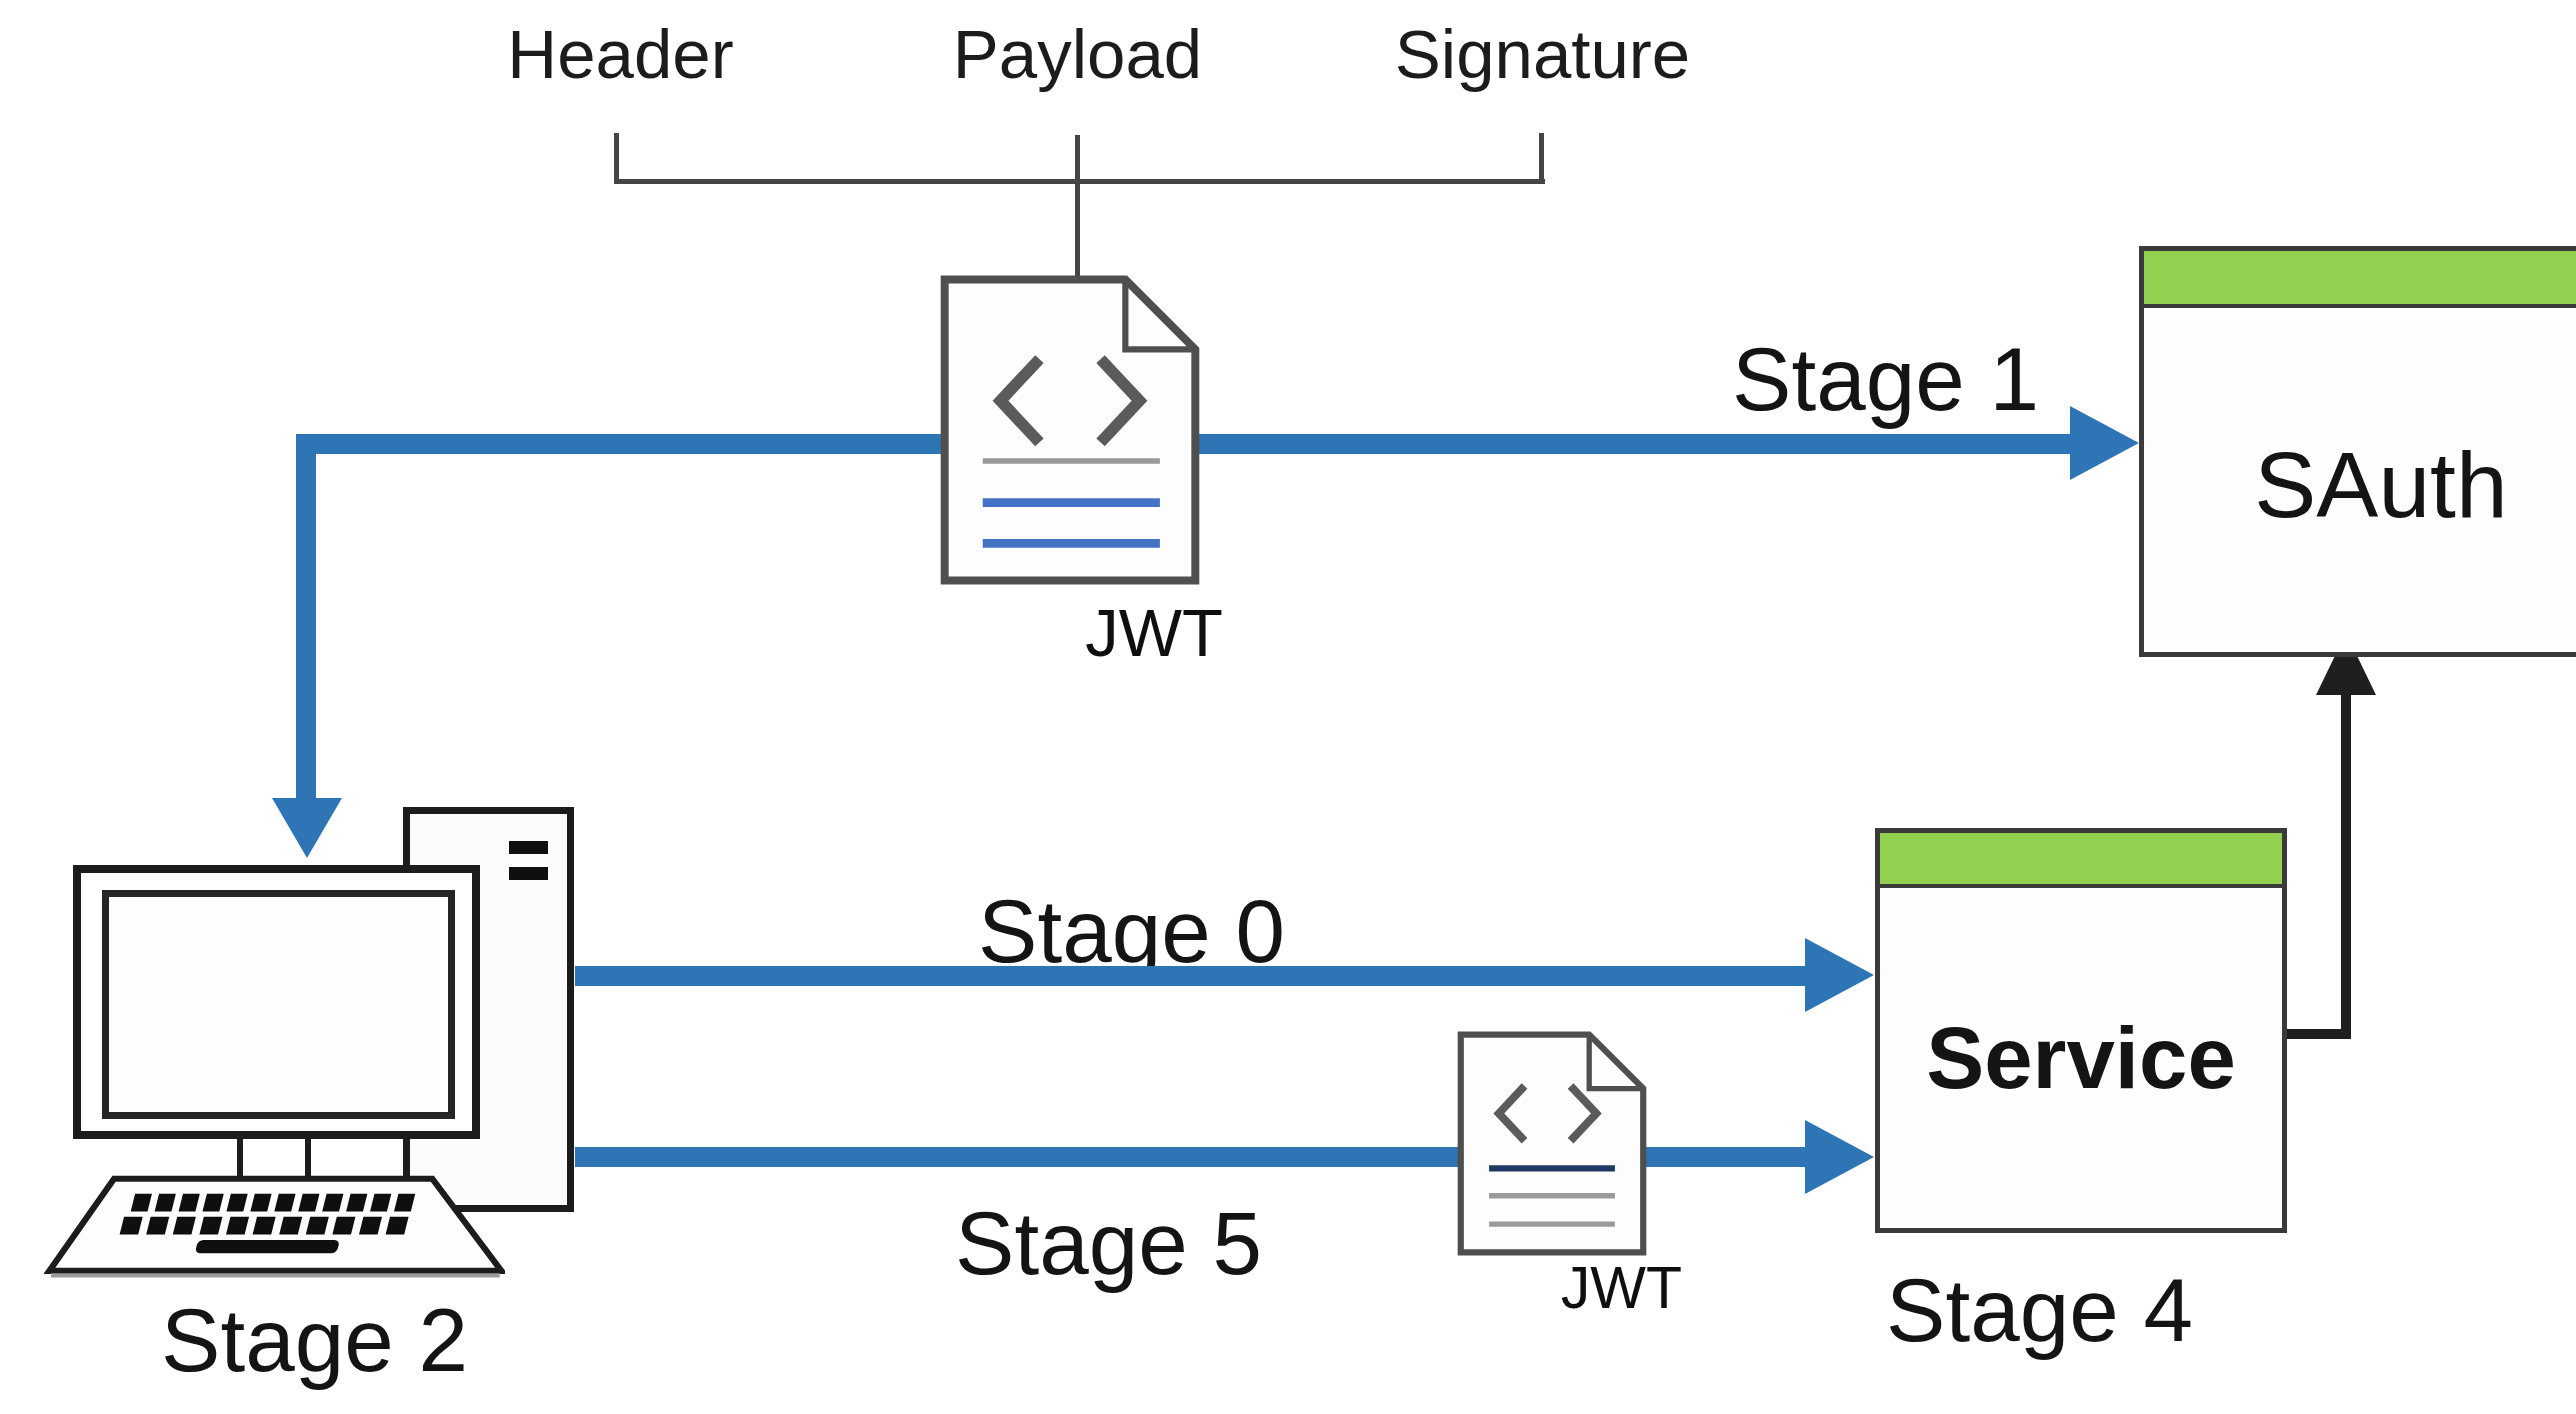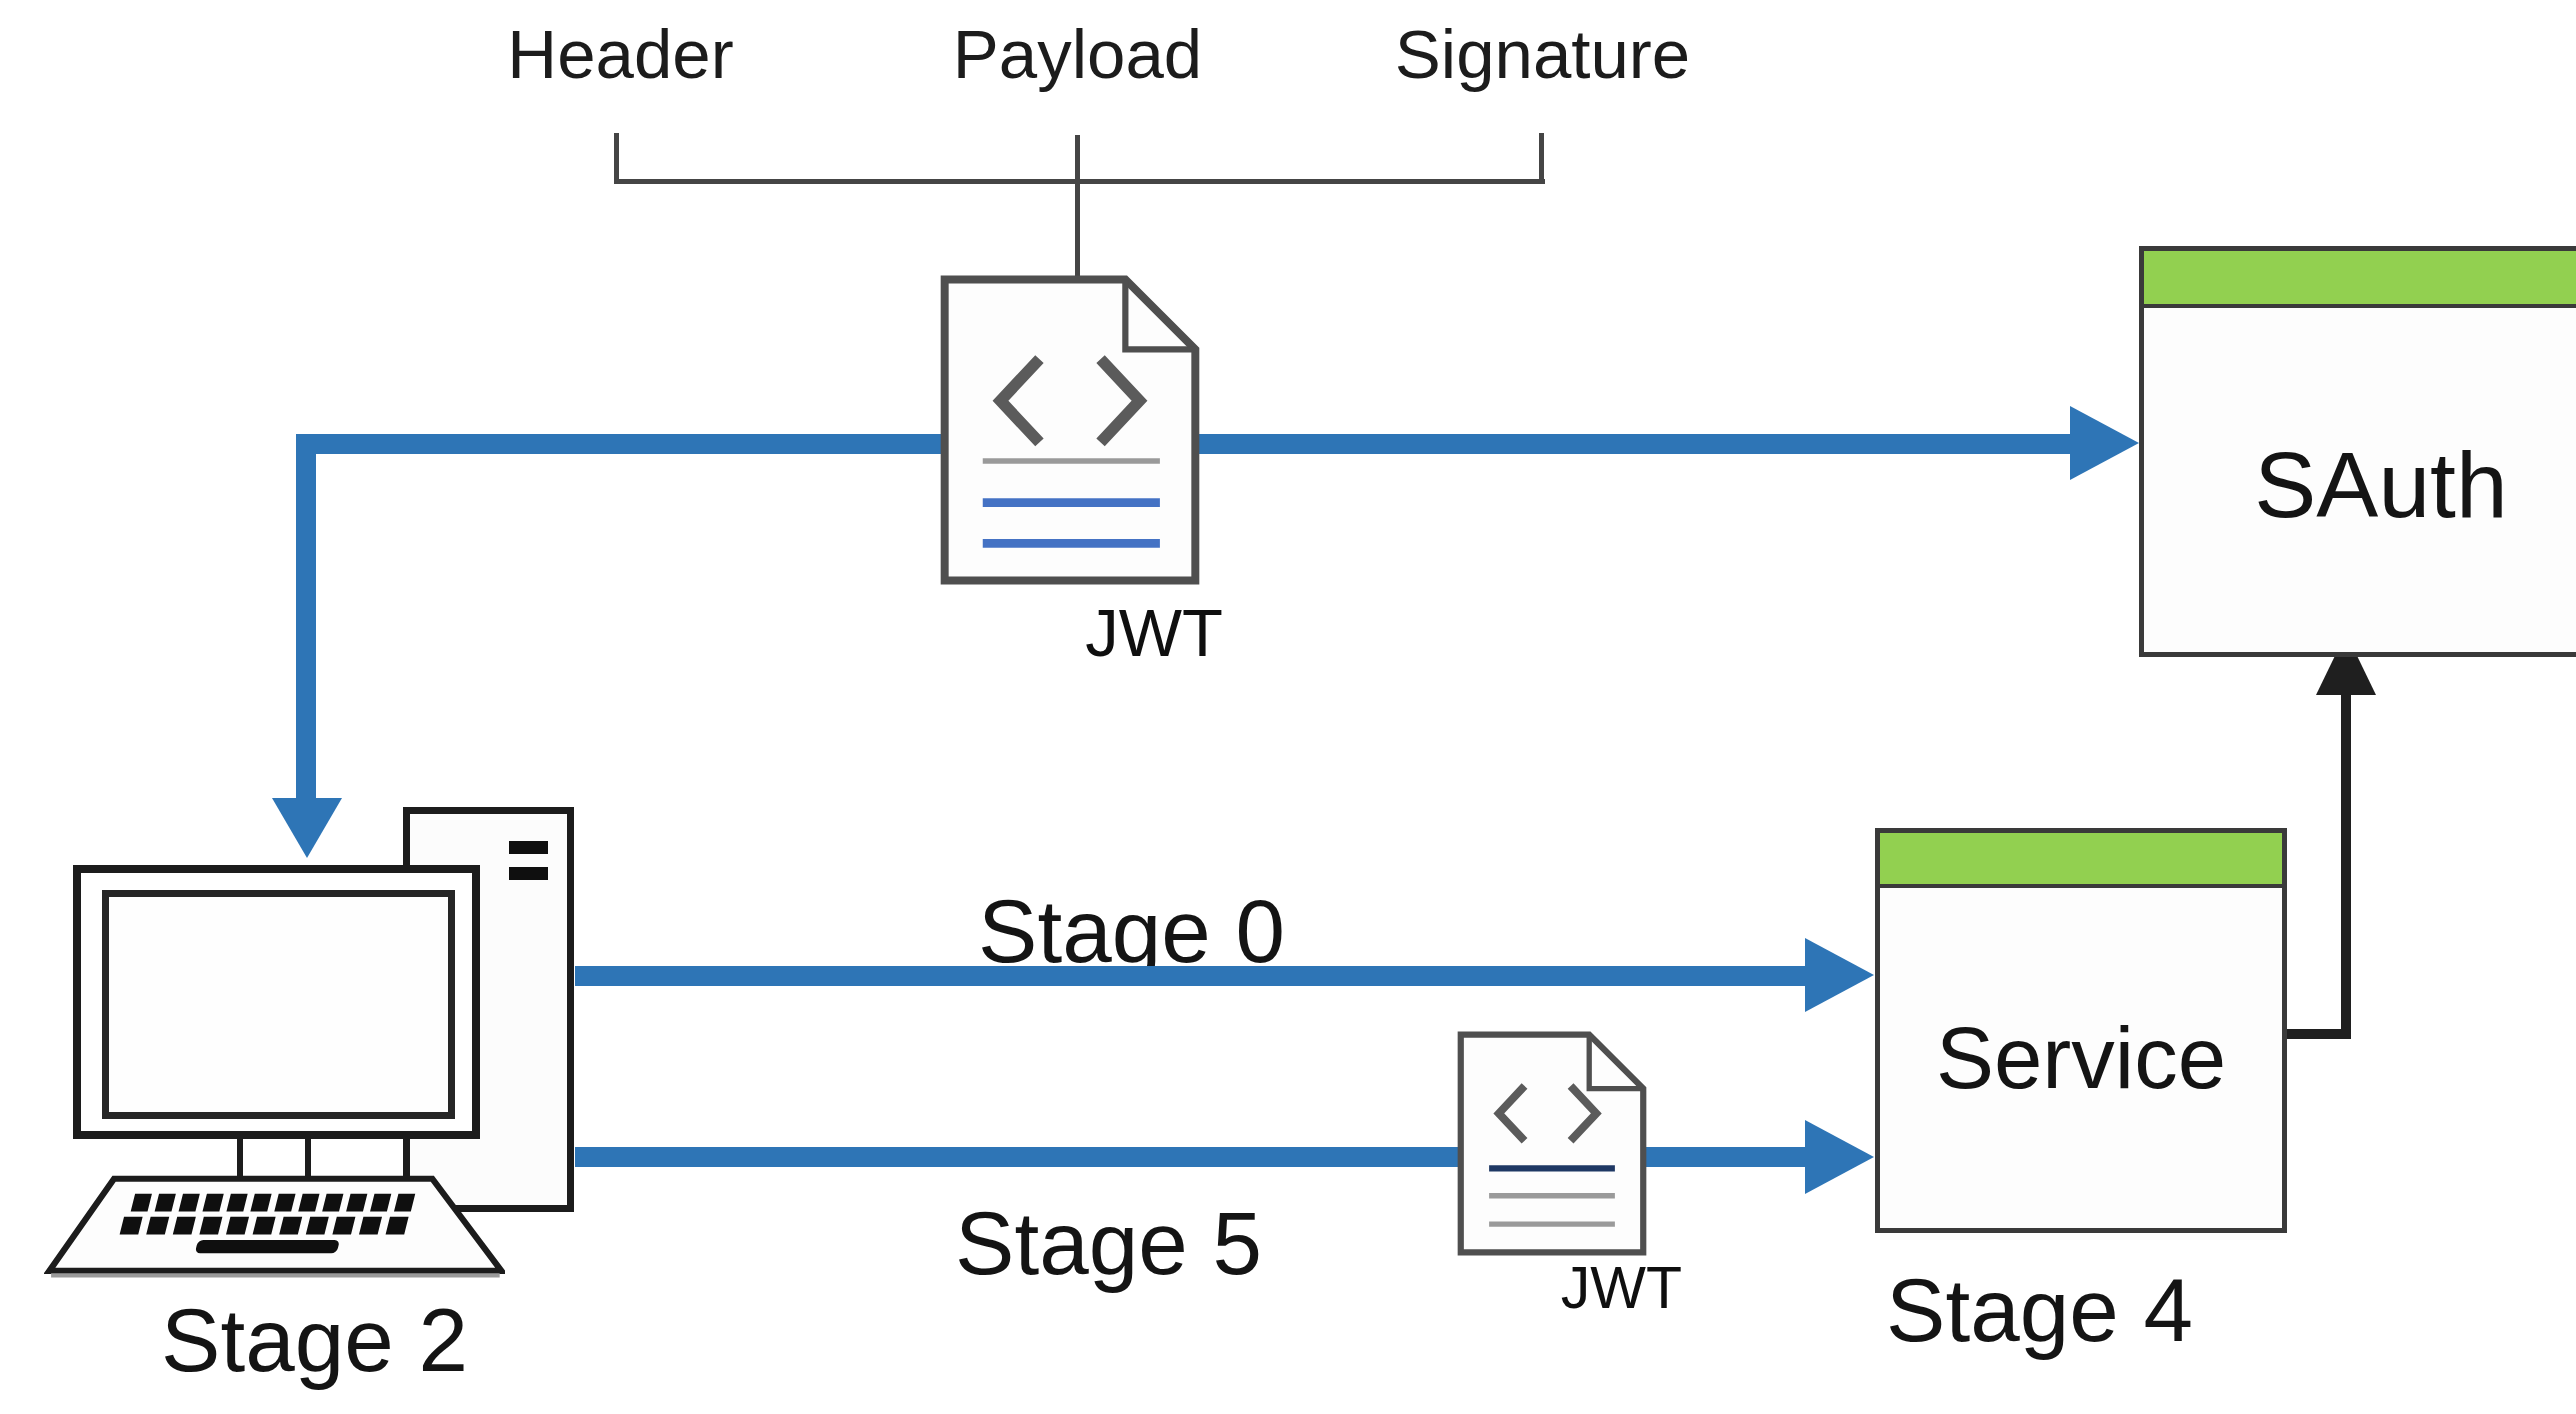--- a/index.html
+++ b/index.html
@@ -76,21 +76,21 @@
   <div class="blk z1" style="left:2341px;top:693px;width:9.8px;height:345px;"></div>
   <div class="tri tri-up z1" style="left:2316px;top:633px;"></div>
 
   <div class="server z2" style="left:2139px;top:236px;width:484px;height:411px;margin-top:10px;">
     <div class="band" style="height:57px;"></div>
     <div class="srv-lbl" style="top:188px;font-size:93px;">SAuth</div>
   </div>
 
   <div class="server z2" style="left:1875px;top:828px;width:412px;height:405px;">
     <div class="band" style="height:55px;"></div>
-    <div class="srv-lbl" style="top:181px;font-size:87px;">Service</div>
+    <div class="srv-lbl" style="top:181px;font-size:87px;font-weight:bold;">Service</div>
   </div>
 
   <div class="tower z2" style="left:403px;top:807px;width:171px;height:405px;">
     <div class="bar" style="left:99px;top:27px;width:39px;height:13.3px;"></div>
     <div class="bar" style="left:99px;top:53px;width:39px;height:13.3px;"></div>
   </div>
   <div class="neck z2" style="left:237px;top:1139px;width:6.2px;height:43px;"></div>
   <div class="neck z2" style="left:305px;top:1139px;width:6.2px;height:43px;"></div>
   <div class="monitor z3" style="left:73px;top:865px;width:407px;height:274px;">
     <div class="screen" style="left:21px;top:17px;width:353px;height:229px;"></div>
@@ -120,19 +120,20 @@
     <path class="doc-outline" d="M4 4 H149 L210 65 V250 H4 Z" stroke-width="7"></path>
     <path class="doc-fold" d="M149 4 V65 H210" stroke-width="6"></path>
     <path class="code" d="M76 62 L47 93 L76 124" stroke-width="9"></path>
     <path class="code" d="M128 62 L157 93 L128 124" stroke-width="9"></path>
     <line class="ln-navy" x1="36" y1="155" x2="178" y2="155" stroke-width="7"></line>
     <line class="ln-gray" x1="36" y1="186" x2="178" y2="186" stroke-width="6"></line>
     <line class="ln-gray" x1="36" y1="218" x2="178" y2="218" stroke-width="6"></line>
   </svg>
   <div class="lbl jwt-lbl" style="left:1434px;top:1259px;width:248px;font-size:59px;">JWT</div>
 
+  <div class="lbl stage-lbl" style="left:1708px;top:335px;width:355px;">Stage 1</div>
   <div class="lbl stage-lbl" style="left:954px;top:887px;width:355px;">Stage 0</div>
   <div class="lbl stage-lbl" style="left:931px;top:1199px;width:355px;">Stage 5</div>
   <div class="lbl stage-lbl" style="left:93px;top:1296px;width:443px;">Stage 2</div>
   <div class="lbl stage-lbl" style="left:1862px;top:1266px;width:355px;">Stage 4</div>
 
 </div>
 
 
 </body></html>

